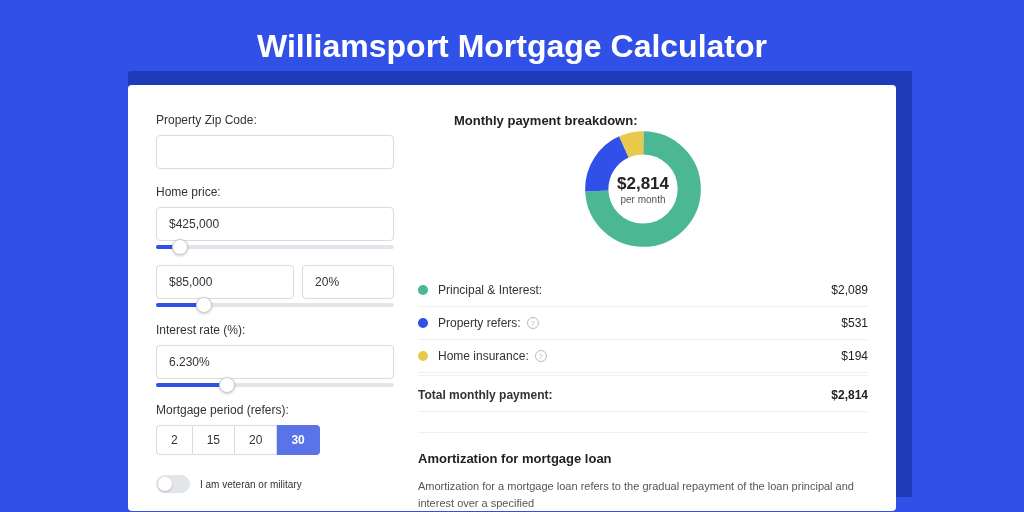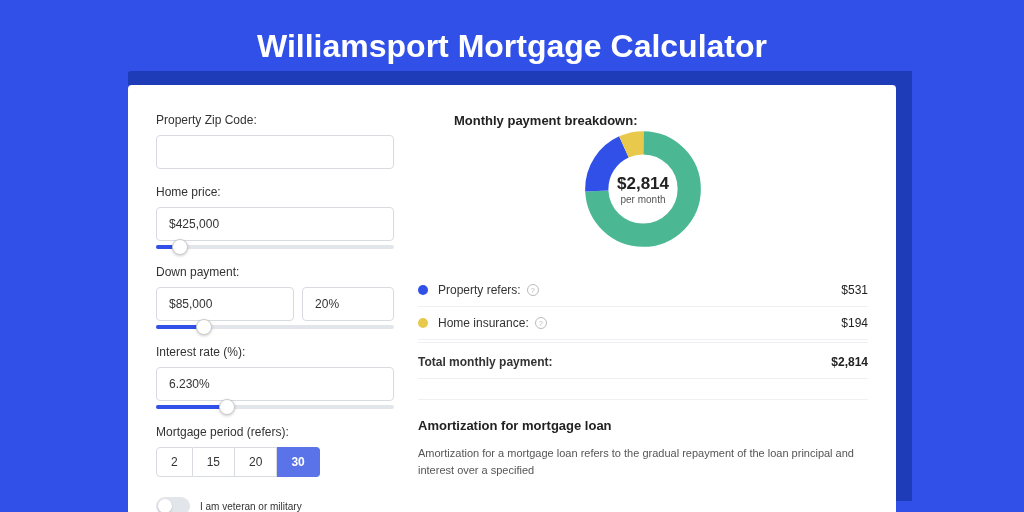--- a/index.html
+++ b/index.html
@@ -178,21 +178,20 @@
     <div class="field-label">Property Zip Code:</div>
     <input class="text-input" type="text" style="margin-bottom: 16px;" value="">
 
     <div class="field-label">Home price:</div>
     <input class="text-input" type="text" value="$425,000" style="">
     <div class="slider-track">
       <div class="slider-fill" style="width:10%"></div>
       <div class="slider-handle" style="left:10%"></div>
     </div>
 
-    <div class="field-label">Down payment:</div>
     <div class="row">
       <input class="text-input" type="text" value="$85,000" style="">
       <input class="text-input" type="text" value="20%" style="">
     </div>
     <div class="slider-track">
       <div class="slider-fill" style="width:20%"></div>
       <div class="slider-handle" style="left:20%"></div>
     </div>
 
     <div class="field-label">Interest rate (%):</div>
@@ -229,20 +228,26 @@
           <circle cx="21" cy="21" r="15.9155" fill="none" stroke="#e8c94c" stroke-width="8" stroke-dasharray="6.9 93.1" stroke-dashoffset="31.9"></circle>
         </svg>
         <div class="donut-center">
           <div class="donut-value">$2,814</div>
           <div class="donut-sub">per month</div>
         </div>
       </div>
     </div>
 
     <div class="legend-row">
+      <span class="dot green"></span>
+      <span class="legend-label">Principal &amp; Interest:</span>
+      <span class="spacer"></span>
+      <span class="legend-val">$2,089</span>
+    </div>
+    <div class="legend-row">
       <span class="dot blue"></span>
       <span class="legend-label">Property refers:</span>
       <span class="help">?</span>
       <span class="spacer"></span>
       <span class="legend-val">$531</span>
     </div>
     <div class="legend-row">
       <span class="dot yellow"></span>
       <span class="legend-label">Home insurance:</span>
       <span class="help">?</span>

